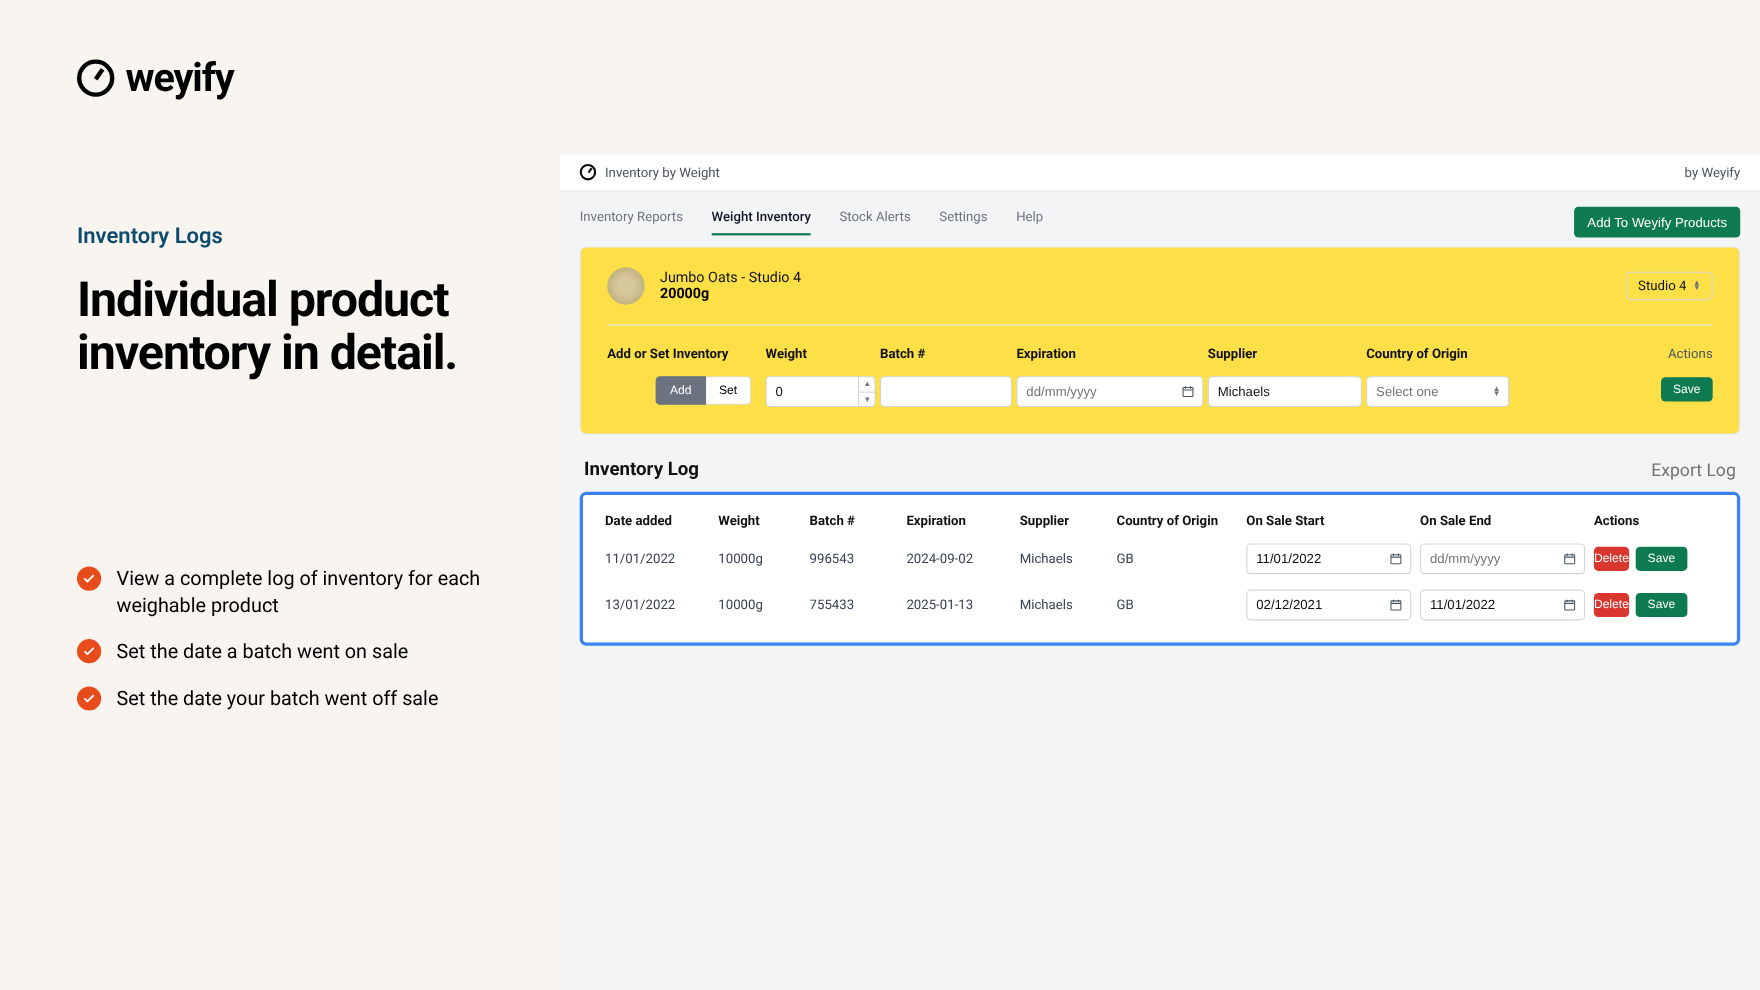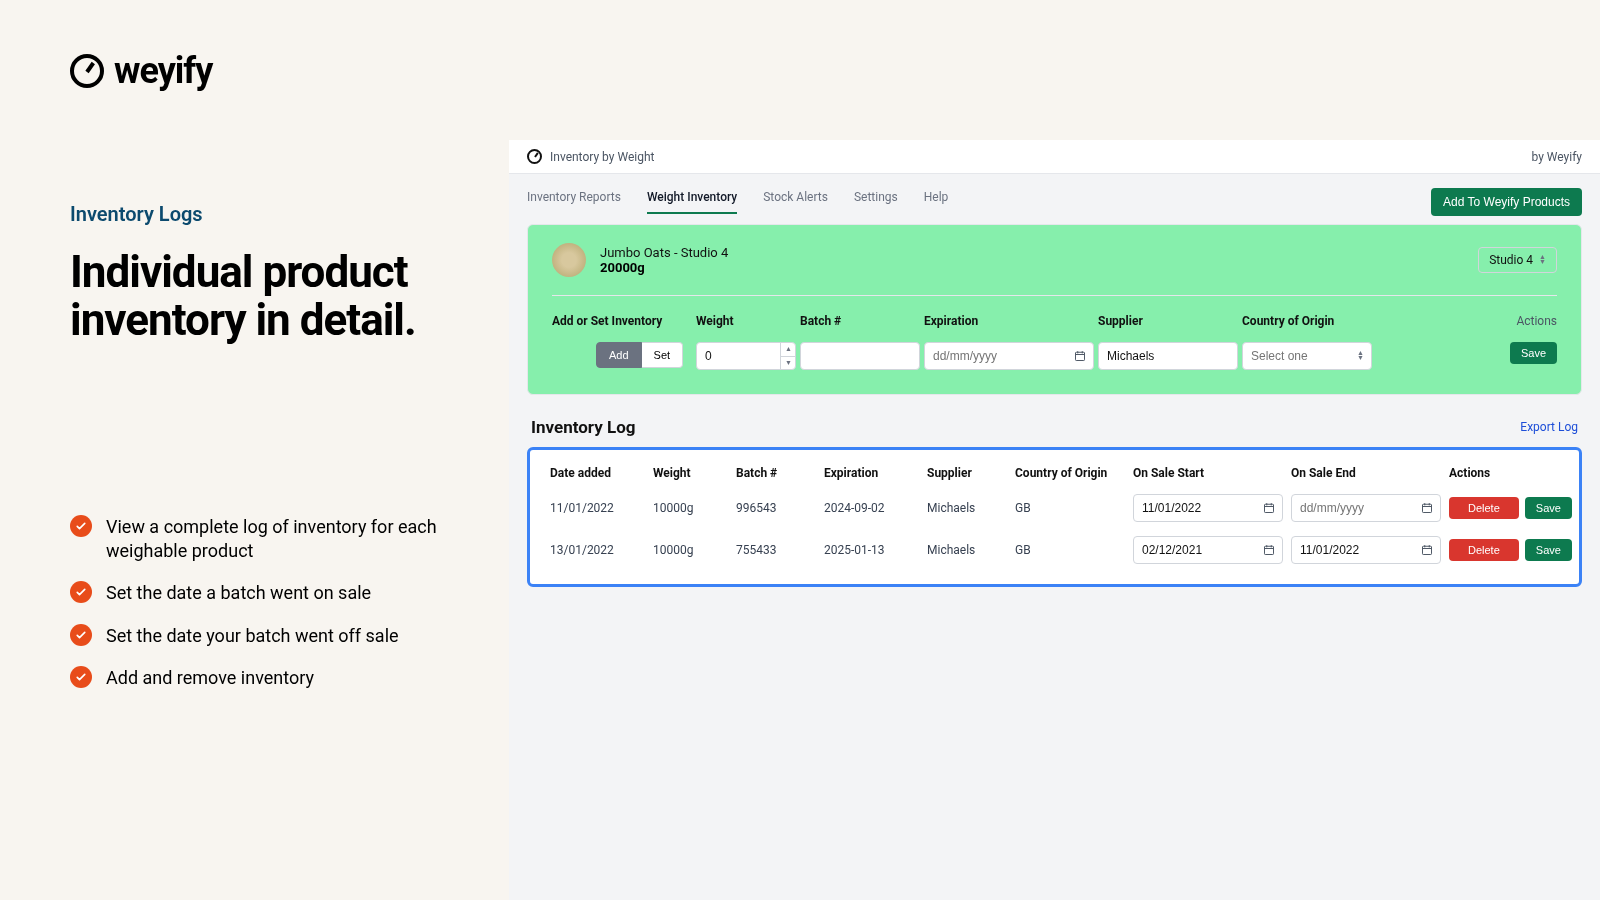--- a/index.html
+++ b/index.html
@@ -123,25 +123,25 @@
 .btn-green {
   background:#0d7a4f; color:#fff; border:none; border-radius:4px;
   padding:7px 12px; font-size:12px; cursor:pointer;
 }
 .btn-green-sm {
   background:#0d7a4f; color:#fff; border:none; border-radius:4px;
   padding:5px 11px; font-size:11px; cursor:pointer;
 }
 .btn-red-sm {
   background:#d9362e; color:#fff; border:none; border-radius:4px;
-  padding:5px 19px; font-size:11px; cursor:pointer;
+  padding:5px 0; font-size:11px; cursor:pointer;
 }
 
 .card {
-  background:#86efac; border:1px solid #e5e7eb; border-radius:6px;
+  background:#fde047; border:1px solid #e5e7eb; border-radius:6px;
   padding: 18px 24px 24px; margin-bottom: 22px;
 }
 .product-row {
   display:flex; align-items:center; justify-content:space-between;
   padding-bottom:18px; border-bottom:1px solid #e5e7eb; margin-bottom:18px;
 }
 .product-info { display:flex; align-items:center; gap:14px; }
 .product-thumb {
   width:34px; height:34px; border-radius:50%;
   background: radial-gradient(circle, #d8c89e 30%, #c2b380 70%);
@@ -198,21 +198,21 @@
   position:absolute; right:8px; top:50%; transform:translateY(-50%);
   width:12px; height:12px;
 }
 .save-cell { text-align:right; }
 
 .section-head {
   display:flex; justify-content:space-between; align-items:center;
   margin: 0 4px 10px;
 }
 .section-title { font-size:17px; font-weight:700; color:#111; }
-.export-link { font-size:12px; color:#1d4ed8; cursor:pointer;margin-left:34px; }
+.export-link { font-size:16px; color:#737373; cursor:pointer;margin-left:34px; }
 
 .log-card {
   background:#fff; border:3px solid #3b82f6; border-radius:6px;
   padding: 16px 20px 20px;
 }
 .log-head, .log-row {
   display:grid;
   grid-template-columns: 95px 75px 80px 95px 80px 110px 150px 150px 110px;
   gap: 8px;
   align-items:center;
@@ -253,28 +253,20 @@
       <span>Set the date a batch went on sale</span>
     </li>
     <li>
       <span class="check-badge">
         <svg viewBox="0 0 16 16" fill="none">
             <path d="M3 8.5l3 3 7-7" stroke="#fff" stroke-width="2.2" stroke-linecap="round" stroke-linejoin="round"></path>
           </svg>
       </span>
       <span>Set the date your batch went off sale</span>
     </li>
-    <li>
-      <span class="check-badge">
-        <svg viewBox="0 0 16 16" fill="none">
-            <path d="M3 8.5l3 3 7-7" stroke="#fff" stroke-width="2.2" stroke-linecap="round" stroke-linejoin="round"></path>
-          </svg>
-      </span>
-      <span>Add and remove inventory</span>
-    </li>
   </ul>
 </div>
 
 <div class="right-panel">
   <div class="app-header">
     <div class="app-header-left">
       <div class="mini-mark"></div>
       <span>Inventory by Weight</span>
     </div>
     <span>by Weyify</span>

